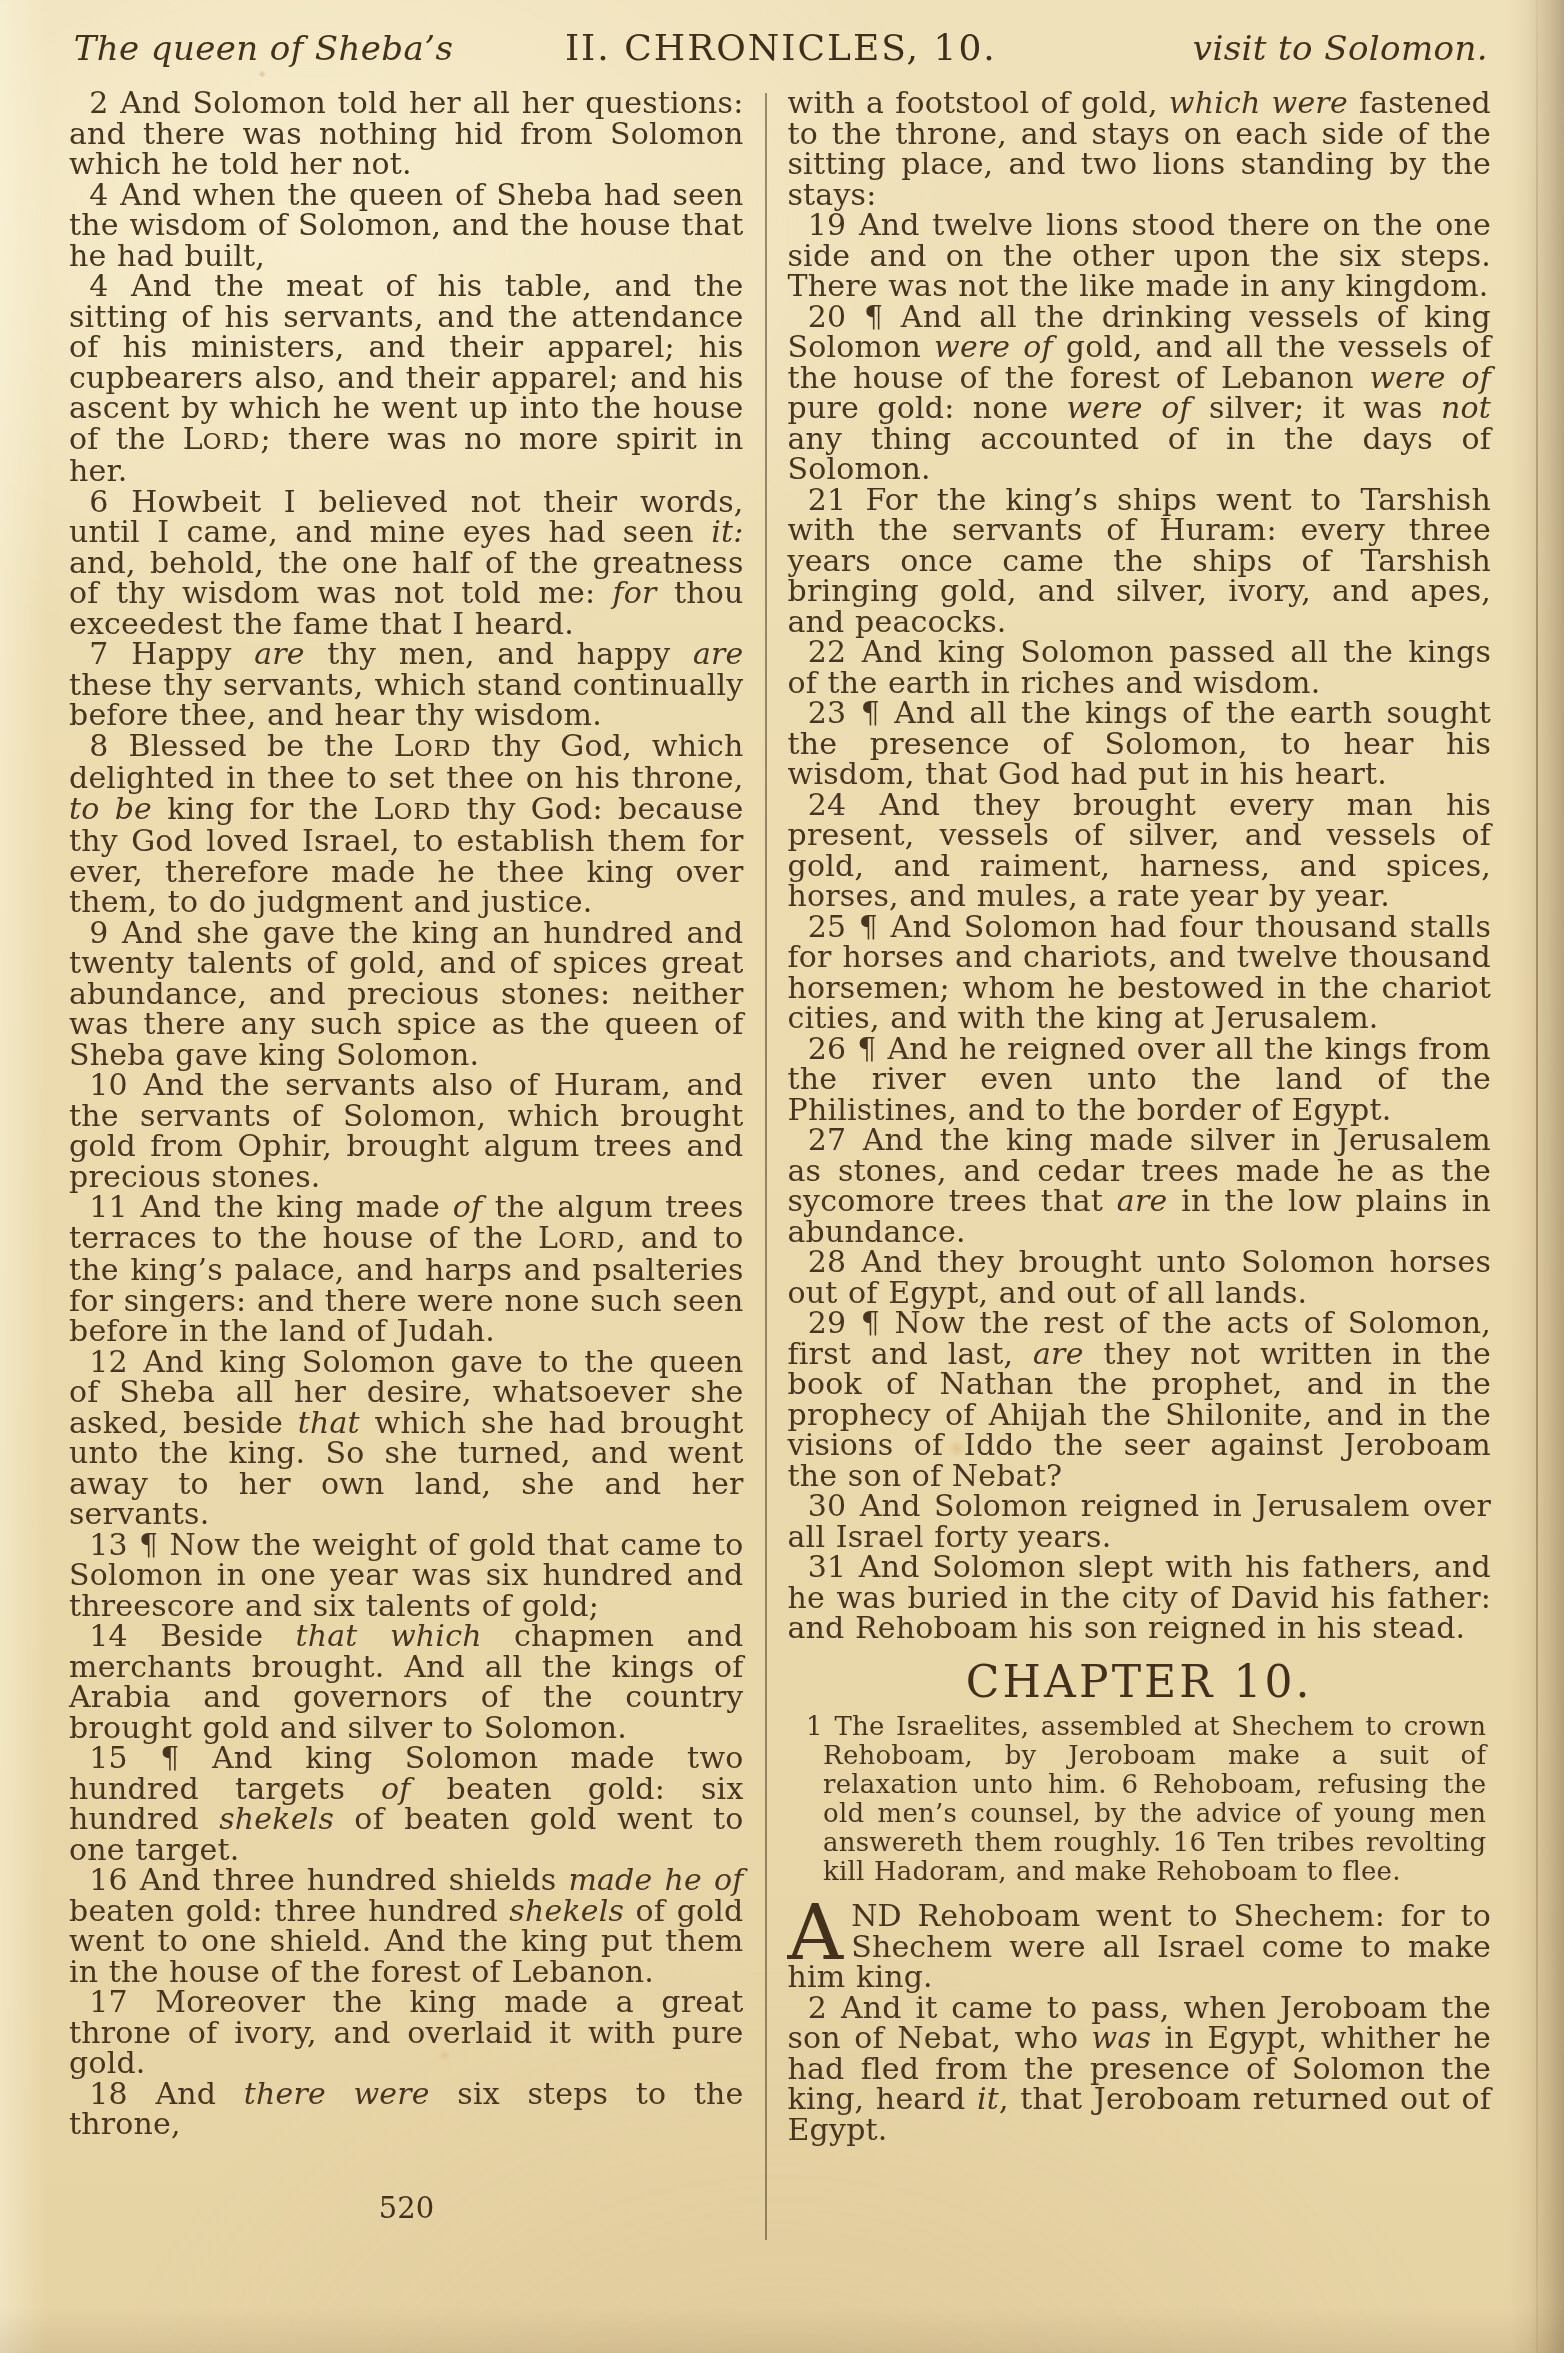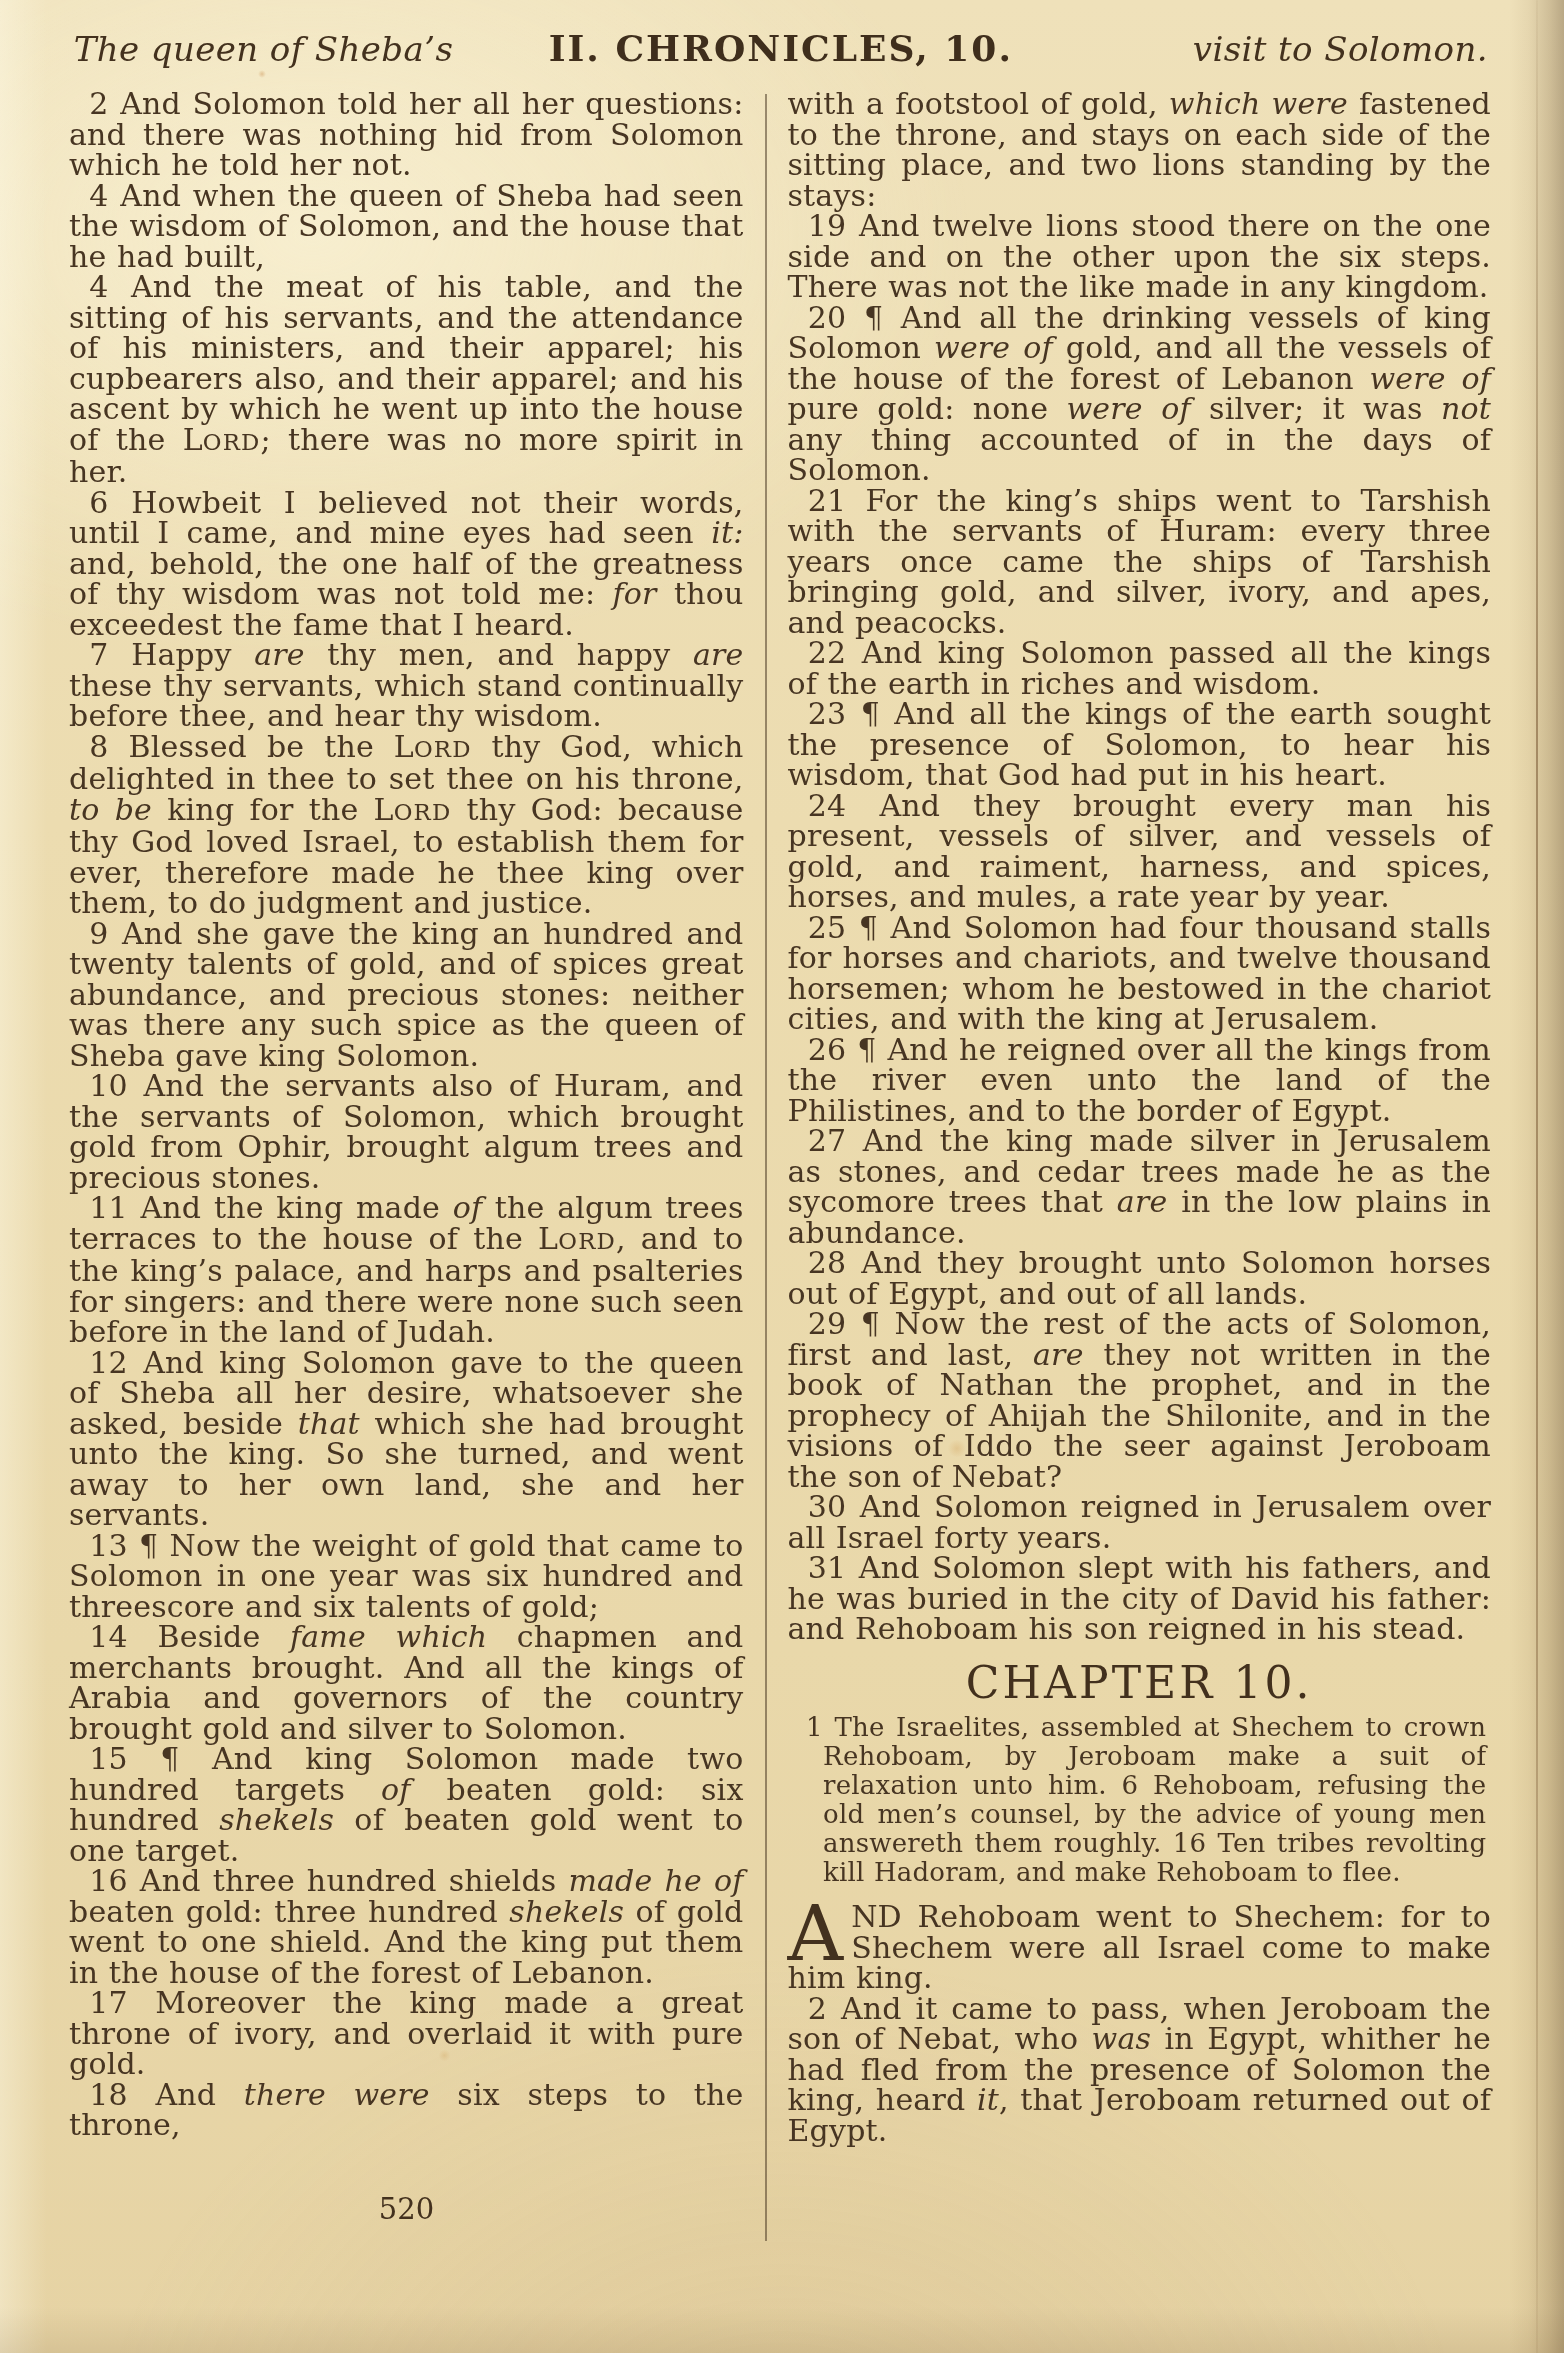--- a/index.html
+++ b/index.html
@@ -20,21 +20,21 @@
   .edge-bottom{position:absolute;left:0;right:0;bottom:0;height:47px;pointer-events:none;
     background:linear-gradient(180deg,rgba(100,72,38,0),rgba(100,72,38,.12));}
   .edge-left{position:absolute;top:0;bottom:0;left:0;width:47px;pointer-events:none;
     background:linear-gradient(90deg,rgba(255,252,235,.4),rgba(255,252,235,0));}
 
   .page{position:absolute;inset:0;padding:27px 74px 0 69px;}
 
   .running-header{display:flex;align-items:baseline;margin:0 3.1px 20.3px 4.7px;}
   .rh-side{flex:1;font-style:italic;font-size:34px;letter-spacing:0.4px;color:#43311e;}
   .rh-right{text-align:right;}
-  .rh-center{font-weight:bold;font-size:36px;letter-spacing:2px;color:#3f2e1c;white-space:nowrap;}
+  .rh-center{font-weight:normal;font-size:36px;letter-spacing:2px;color:#3f2e1c;white-space:nowrap;}
 
   .columns{position:relative;display:flex;min-height:2160px;}
   .divider{position:absolute;left:696px;top:4.7px;height:2147px;width:1.6px;
     background:rgba(64,46,26,.5);}
   .col{font-size:30px;line-height:30.5px;text-align:justify;letter-spacing:0.2px;word-spacing:0.8px;}
   .col.left{width:675px;margin-right:44px;}
   .col.right{width:704px;}
   .col p{margin:0;hyphens:auto;-webkit-hyphens:auto;}
   .verse{text-indent:20.3px;}
   .verse.cont{text-indent:0;}
@@ -76,21 +76,21 @@
         <p class="verse">4 And when the queen of Sheba had seen the wisdom of Solomon, and the house that he had built,</p>
         <p class="verse">4 And the meat of his table, and the sitting of his servants, and the attendance of his ministers, and their apparel; his cupbearers also, and their apparel; and his ascent by which he went up into the house of the L<span class="sc">ORD</span>; there was no more spirit in her.</p>
         <p class="verse">6 Howbeit I believed not their words, until I came, and mine eyes had seen <i>it:</i> and, behold, the one half of the greatness of thy wisdom was not told me: <i>for</i> thou exceedest the fame that I heard.</p>
         <p class="verse">7 Happy <i>are</i> thy men, and happy <i>are</i> these thy servants, which stand continually before thee, and hear thy wisdom.</p>
         <p class="verse">8 Blessed be the L<span class="sc">ORD</span> thy God, which delighted in thee to set thee on his throne, <i>to be</i> king for the L<span class="sc">ORD</span> thy God: because thy God loved Israel, to establish them for ever, therefore made he thee king over them, to do judgment and justice.</p>
         <p class="verse">9 And she gave the king an hundred and twenty talents of gold, and of spices great abundance, and precious stones: neither was there any such spice as the queen of Sheba gave king Solomon.</p>
         <p class="verse">10 And the servants also of Huram, and the servants of Solomon, which brought gold from Ophir, brought algum trees and precious stones.</p>
         <p class="verse">11 And the king made <i>of</i> the algum trees terraces to the house of the L<span class="sc">ORD</span>, and to the king’s palace, and harps and psalteries for singers: and there were none such seen before in the land of Judah.</p>
         <p class="verse">12 And king Solomon gave to the queen of Sheba all her desire, whatsoever she asked, beside <i>that</i> which she had brought unto the king.  So she turned, and went away to her own land, she and her servants.</p>
         <p class="verse">13 ¶ Now the weight of gold that came to Solomon in one year was six hundred and threescore and six talents of gold;</p>
-        <p class="verse">14 Beside <i>fame which</i> chapmen and merchants brought.  And all the kings of Arabia and governors of the country brought gold and silver to Solomon.</p>
+        <p class="verse">14 Beside <i>that which</i> chapmen and merchants brought.  And all the kings of Arabia and governors of the country brought gold and silver to Solomon.</p>
         <p class="verse">15 ¶ And king Solomon made two hundred targets <i>of</i> beaten gold: six hundred <i>shekels</i> of beaten gold went to one target.</p>
         <p class="verse">16 And three hundred shields <i>made he of</i> beaten gold: three hundred <i>shekels</i> of gold went to one shield.  And the king put them in the house of the forest of Lebanon.</p>
         <p class="verse">17 Moreover the king made a great throne of ivory, and overlaid it with pure gold.</p>
         <p class="verse">18 And <i>there were</i> six steps to the throne,</p>
       </div>
 
     <div class="col right">
       <div id="right-verses">
           <p class="verse cont">with a footstool of gold, <i>which were</i> fastened to the throne, and stays on each side of the sitting place, and two lions standing by the stays:</p>
           <p class="verse">19 And twelve lions stood there on the one side and on the other upon the six steps. There was not the like made in any kingdom.</p>

